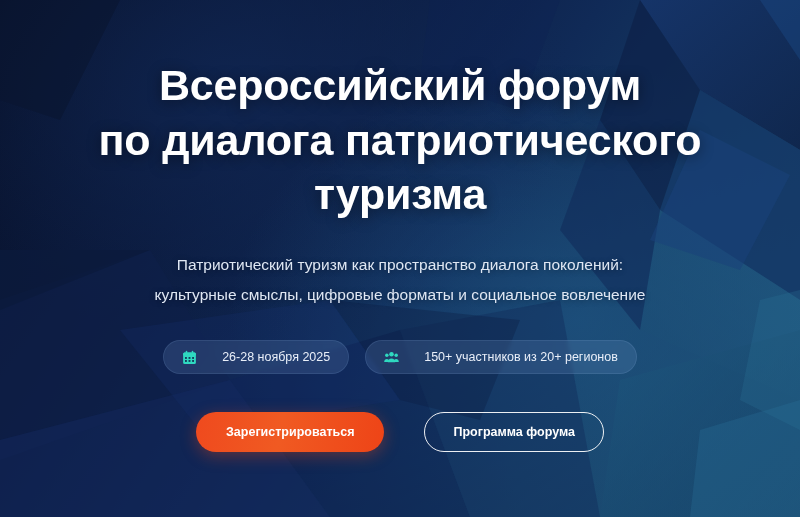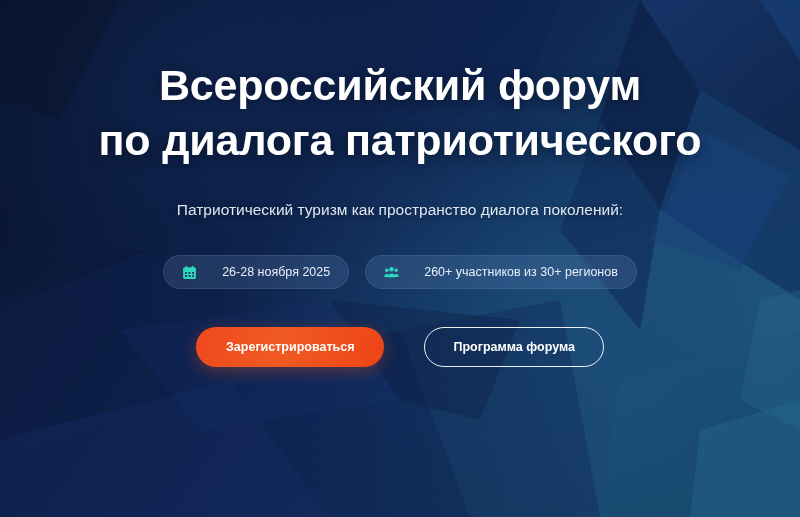--- a/index.html
+++ b/index.html
@@ -191,24 +191,26 @@
     <polygon points="330,300 520,320 480,420 400,400" fill="#0c1c42" opacity="0.35"></polygon>
     <polygon points="0,0 120,0 60,120 0,100" fill="#0a1630" opacity="0.6"></polygon>
     <polygon points="430,0 560,0 520,110 420,80" fill="#0d2252" opacity="0.3"></polygon>
   </svg>
 
   <div class="content">
 
     <h1 class="title">
       <span class="ln">Всероссийский форум</span>
       <span class="ln">по диалога патриотического</span>
+      <span class="ln">туризма</span>
     </h1>
 
     <p class="subtitle">
       <span class="ln">Патриотический туризм как пространство диалога поколений:</span>
+      <span class="ln">культурные смыслы, цифровые форматы и социальное вовлечение</span>
     </p>
 
     <div class="chips">
 
       <div class="chip">
         <span class="chip-icon">
           <svg viewBox="0 0 16 16" fill="none">
             <rect x="1.2" y="2.6" width="13.6" height="12.2" rx="1.6" fill="currentColor"></rect>
             <rect x="1.2" y="2.6" width="13.6" height="3.4" rx="1.6" fill="currentColor"></rect>
             <rect x="4" y="0.8" width="1.6" height="3" rx="0.8" fill="currentColor"></rect>
@@ -229,21 +231,21 @@
         <span class="chip-icon">
           <svg viewBox="0 0 18 16" fill="none" style="width:17px;height:15px;">
             <circle cx="3.4" cy="5.2" r="2.1" fill="currentColor"></circle>
             <path d="M0.2 13.4c0-2 1.5-3.5 3.2-3.5s3.2 1.5 3.2 3.5z" fill="currentColor"></path>
             <circle cx="14.6" cy="5.2" r="2.1" fill="currentColor"></circle>
             <path d="M11.4 13.4c0-2 1.5-3.5 3.2-3.5s3.2 1.5 3.2 3.5z" fill="currentColor"></path>
             <circle cx="9" cy="4.2" r="2.7" fill="currentColor"></circle>
             <path d="M4.6 13.8c0-2.5 2-4.5 4.4-4.5s4.4 2 4.4 4.5z" fill="currentColor"></path>
           </svg>
         </span>
-        <span>260+ участников из 30+ регионов</span>
+        <span>150+ участников из 20+ регионов</span>
       </div>
 
     </div>
 
     <div class="actions">
       <button class="btn btn-primary">Зарегистрироваться</button>
       <button class="btn btn-secondary">Программа форума</button>
     </div>
 
   </div>

